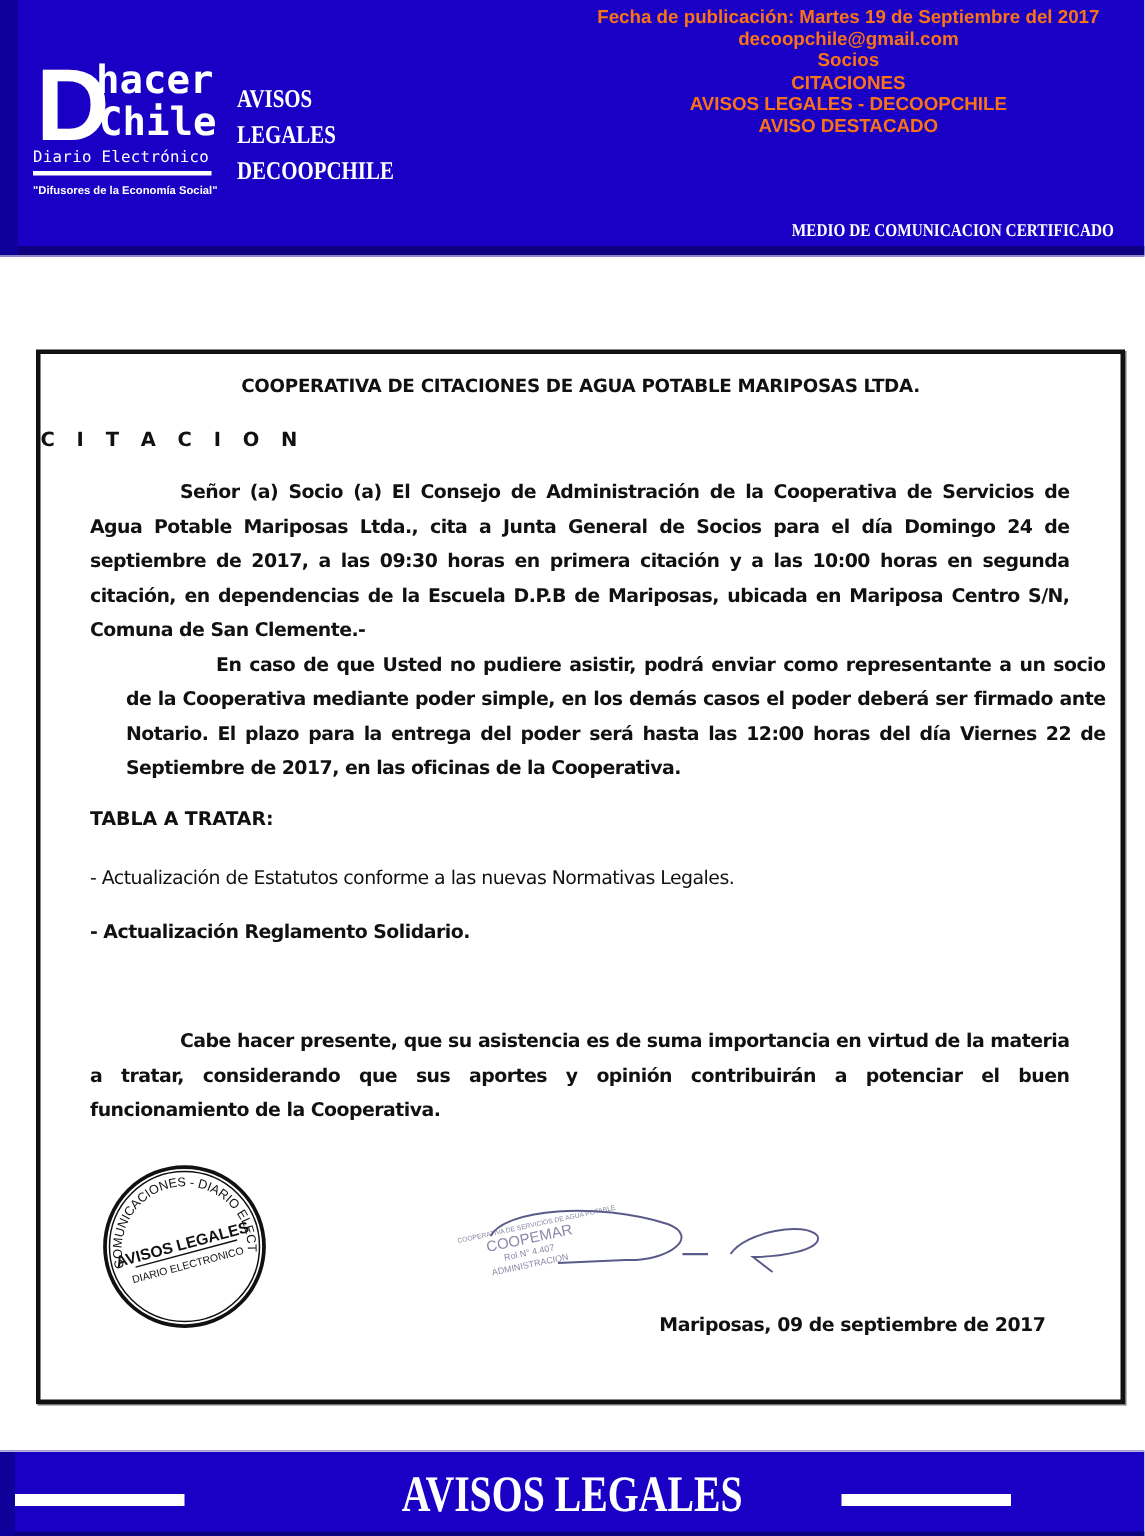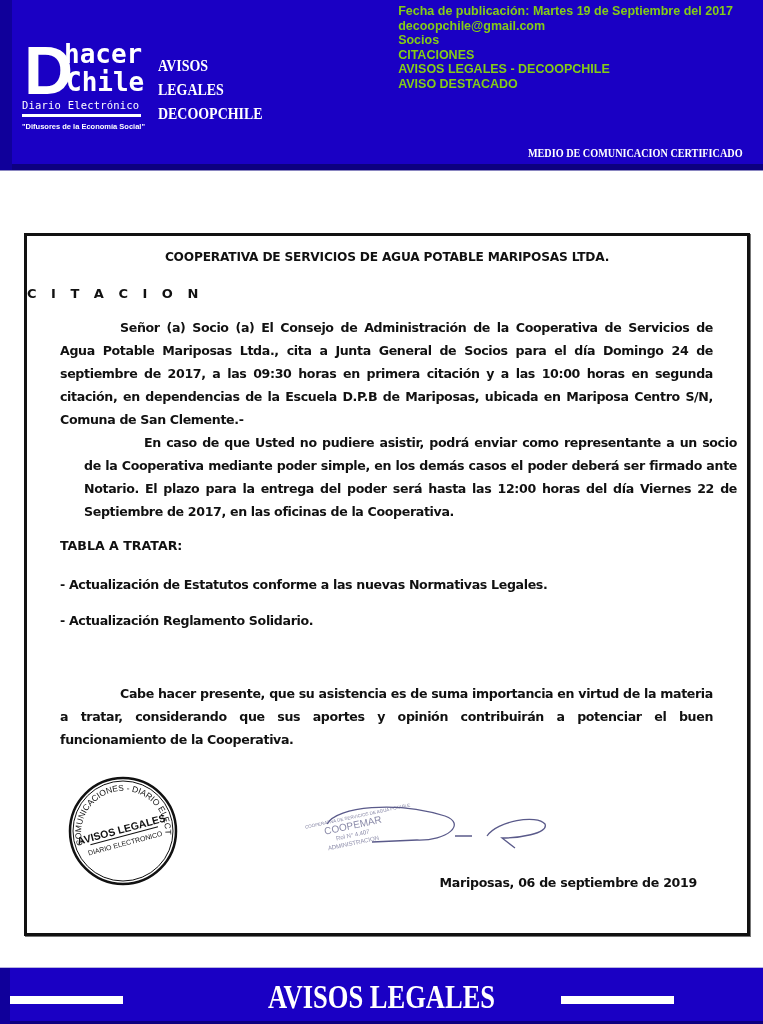--- a/index.html
+++ b/index.html
@@ -32,21 +32,21 @@
   .logo-rule { position: absolute; left: 0; top: 72px; width: 119px; height: 3px; background: #fff; }
   .logo-tagline {
     position: absolute; left: 0; top: 80px; font-size: 7.5px; font-weight: bold; white-space: nowrap;
   }
   .brand-title {
     position: absolute; left: 158px; top: 54px; color: #fff;
     font-family: "Liberation Serif", serif; font-weight: bold; font-size: 17px;
     line-height: 24px; transform: scaleX(0.82); transform-origin: left top;
   }
   .meta {
-    position: absolute; right: 30px; top: 4px; color: #84cc16; text-align: left;
+    position: absolute; right: 30px; top: 4px; color: #f97316; text-align: center;
     font-weight: bold; font-size: 12.5px; line-height: 14.5px;
   }
   .certified {
     position: absolute; right: 20px; top: 146px; color: #fff;
     font-family: "Liberation Serif", serif; font-weight: bold; font-size: 12px;
     transform: scaleX(0.85); transform-origin: right top; white-space: nowrap;
   }
   .doc {
     position: absolute; left: 24px; top: 233px; width: 720px; height: 697px;
     border: 3px solid #111; box-shadow: 1px 1px 0 #777; background: #fff;
@@ -62,21 +62,21 @@
   }
   .doc-body {
     position: absolute; left: 33px; width: 653px; font-weight: bold;
     font-size: 12.6px; line-height: 23px; letter-spacing: -0.35px; text-align: justify;
   }
   .p1 { top: 80px; }
   .p2 { top: 195px; margin-left: 24px; }
   .p3 { top: 446px; }
   .indent { text-indent: 60px; }
   .tabla-head { position: absolute; left: 33px; top: 302px; font-weight: bold; font-size: 12.6px; }
-  .item1 { position: absolute; left: 33px; top: 341px; font-weight: bold; font-size: 12.6px; letter-spacing: -0.35px; }
+  .item1 { position: absolute; left: 33px; top: 341px; font-weight: normal; font-size: 12.6px; letter-spacing: -0.35px; }
   .item2 { position: absolute; left: 33px; top: 377px; font-weight: bold; font-size: 12.6px; letter-spacing: -0.35px; }
   .place-date {
     position: absolute; right: 50px; top: 639px; font-weight: bold; font-size: 12.6px; letter-spacing: -0.3px;
   }
   .stamp {
     position: absolute; left: 40px; top: 539px; width: 112px; height: 112px;
   }
   .sign {
     position: absolute; left: 270px; top: 560px; width: 250px; height: 60px;
   }
@@ -116,21 +116,21 @@
     <div>decoopchile@gmail.com</div>
     <div>Socios</div>
     <div>CITACIONES</div>
     <div>AVISOS LEGALES - DECOOPCHILE</div>
     <div>AVISO DESTACADO</div>
   </div>
   <div class="certified">MEDIO DE COMUNICACION CERTIFICADO</div>
 </div>
 
 <div class="doc">
-  <div class="doc-org">COOPERATIVA DE SERVICIOS DE AGUA POTABLE MARIPOSAS LTDA.</div>
+  <div class="doc-org">COOPERATIVA DE CITACIONES DE AGUA POTABLE MARIPOSAS LTDA.</div>
   <div class="doc-title">C I T A C I O N</div>
   <div class="doc-body p1 indent">Señor (a) Socio (a) El Consejo de Administración de la Cooperativa de Servicios de Agua Potable Mariposas Ltda., cita a Junta General de Socios para el día Domingo 24 de septiembre de 2017, a las 09:30 horas en primera citación y a las 10:00 horas en segunda citación, en dependencias de la Escuela D.P.B de Mariposas, ubicada en Mariposa Centro S/N, Comuna de San Clemente.-</div>
   <div class="doc-body p2 indent">En caso de que Usted no pudiere asistir, podrá enviar como representante a un socio de la Cooperativa mediante poder simple, en los demás casos el poder deberá ser firmado ante Notario. El plazo para la entrega del poder será hasta las 12:00 horas del día Viernes 22 de Septiembre de 2017, en las oficinas de la Cooperativa.</div>
   <div class="tabla-head">TABLA A TRATAR:</div>
   <div class="item1">- Actualización de Estatutos conforme a las nuevas Normativas Legales.</div>
   <div class="item2">- Actualización Reglamento Solidario.</div>
   <div class="doc-body p3 indent">Cabe hacer presente, que su asistencia es de suma importancia en virtud de la materia a tratar, considerando que sus aportes y opinión contribuirán a potenciar el buen funcionamiento de la Cooperativa.</div>
 
   <svg class="stamp" viewBox="0 0 112 112">
     <defs>
@@ -153,20 +153,20 @@
       <text x="10" y="22" font-size="4.5">COOPERATIVA DE SERVICIOS DE AGUA POTABLE</text>
       <text x="28" y="32" font-size="10">COOPEMAR</text>
       <text x="38" y="40" font-size="6">Rol N° 4.407</text>
       <text x="28" y="48" font-size="6">ADMINISTRACION</text>
     </g>
     <path d="M 30 28 C 40 10, 100 5, 148 20 C 170 28, 150 45, 120 44 L 75 46" fill="none" stroke="#5a5a8a" stroke-width="1.3"></path>
     <path d="M 158 40 L 175 40" stroke="#5a5a8a" stroke-width="1.5"></path>
     <path d="M 190 40 C 200 25, 240 18, 248 28 C 252 38, 220 42, 205 42 L 218 52" fill="none" stroke="#5a5a8a" stroke-width="1.3"></path>
   </svg>
 
-  <div class="place-date">Mariposas, 06 de septiembre de 2019</div>
+  <div class="place-date">Mariposas, 09 de septiembre de 2017</div>
 </div>
 
 <div class="footer">
   <div class="footer-bar-left"></div>
   <div class="footer-title">AVISOS LEGALES</div>
   <div class="footer-bar-right" style="left:561px;"></div>
 </div>
 
 </body></html>

